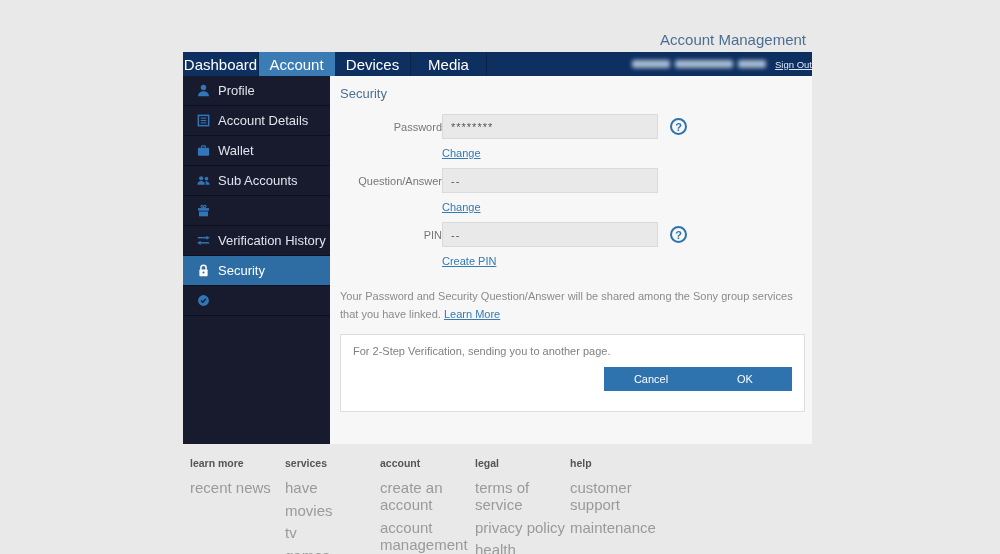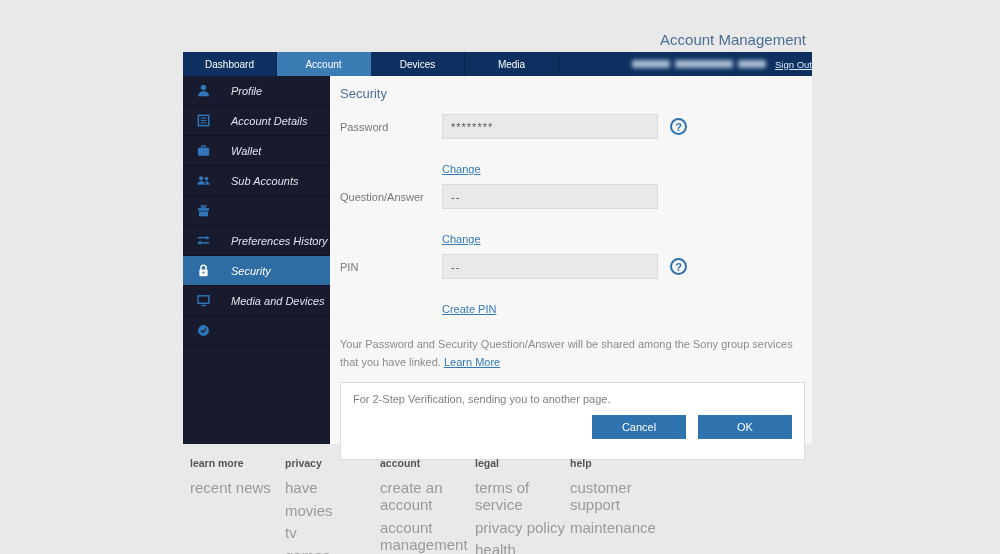--- a/index.html
+++ b/index.html
@@ -17,68 +17,68 @@
     text-align: right;
     color: #4b6e94;
     font-size: 15px;
     padding: 31px 6px 4px 0;
     height: 52px;
   }
 
   
   .navbar { display: flex; height: 24px; background: #0d3060; align-items: stretch; }
   .nav-tab {
-    width: 94px; display: flex; align-items: center; justify-content: center;
-    color: #ffffff; font-size: 10px; border-right: 1px solid #09234a; cursor: pointer;
+    width: 76px; display: flex; align-items: center; justify-content: center;
+    color: #ffffff; font-size: 15px; border-right: 1px solid #09234a; cursor: pointer;
   }
   .nav-tab.active { background: #3c7cb4; border-right: 1px solid #3c7cb4; }
   .nav-user { flex: 1; display: flex; align-items: center; justify-content: flex-end; gap: 9px; }
   .redacted { display: flex; gap: 5px; filter: blur(2px); }
   .redacted span { display: block; height: 8px; background: #c3d2e6; border-radius: 2px; opacity: .85; }
   .sign-out { color: #dce9fb; font-size: 9.5px; text-decoration: underline; cursor: pointer; }
 
   
   .content { display: flex; height: 368px; }
 
   
   .sidebar { width: 147px; background: #171b2d; }
   .side-item {
-    height: 30px; display: flex; align-items: center; gap: 20px; padding-left: 13px;
-    border-bottom: 1px solid #0d1020; color: #dfe3ec; font-size: 11px; cursor: pointer; font-style: italic;
+    height: 30px; display: flex; align-items: center; gap: 7px; padding-left: 13px;
+    border-bottom: 1px solid #0d1020; color: #dfe3ec; font-size: 13px; cursor: pointer;
   }
   .side-item.selected { background: #2e6da4; color: #ffffff; }
   .icon { width: 15px; height: 15px; flex: 0 0 15px; display: flex; color: #3076b8; }
   .icon svg { width: 15px; height: 15px; }
   .side-item.selected .icon { color: #ffffff; }
 
   
   .main { flex: 1; background: #f7f7f7; padding: 8px 0 0 10px; }
   .heading { color: #4a7096; font-size: 13px; font-weight: normal; margin: 2px 0 13px; }
   .form-row { display: flex; align-items: center; }
-  .form-label { width: 102px; font-size: 11px; color: #777777; }
+  .form-label { width: 102px; font-size: 11px; color: #777777; text-align: right; }
   .form-input {
     width: 216px; height: 25px; background: #e9e9e9; border: 1px solid #dadada;
     font-size: 11px; color: #555555; padding: 0 8px; font-family: inherit; letter-spacing: 1px;
   }
   .help {
     width: 17px; height: 17px; border: 2px solid #2e73ae; border-radius: 50%;
     color: #2e73ae; font-size: 11px; font-weight: bold;
     display: flex; align-items: center; justify-content: center; margin-left: 12px; cursor: pointer;
   }
   .action-link {
-    display: inline-block; margin: 24px 0 9px 102px;
+    display: inline-block; margin: 8px 0 9px 102px;
     font-size: 11px; color: #337ab7; text-decoration: underline; cursor: pointer;
   }
   .info { width: 462px; font-size: 11px; color: #8b8b8b; line-height: 1.65; }
   .info a { color: #337ab7; text-decoration: underline; cursor: pointer; }
 
   
   .dialog { width: 465px; background: #ffffff; border: 1px solid #dddddd; margin-top: 8px; padding: 10px 12px 20px; }
   .dialog-msg { font-size: 11px; color: #808080; }
-  .dialog-buttons { display: flex; justify-content: flex-end; gap: 12px; margin-top: 10px; }
+  .dialog-buttons { display: flex; justify-content: flex-end; gap: 0; margin-top: 10px; }
   .btn {
     width: 94px; height: 24px; background: #2e73ae; color: #ffffff;
     border: none; font-size: 11px; font-family: inherit; cursor: pointer;
   }
 
   
   .footer { width: 622px; margin: 13px 0 0 190px; display: flex; }
   .f-col { width: 95px; }
   .f-col h4 { font-size: 10.5px; color: #555555; margin: 0 0 10px; font-weight: bold; }
   .f-col a { display: block; font-size: 15px; color: #9a9a9a; margin-bottom: 5.5px; text-decoration: none; cursor: pointer; }
@@ -163,43 +163,34 @@
 
       <div class="side-item">
         <span class="icon">
           <svg viewBox="0 0 16 16" fill="currentColor" stroke="currentColor">
               <line x1="2" y1="5" x2="11.5" y2="5" stroke-width="1.6"></line>
               <path d="M11 2.8 L14.8 5 L11 7.2 Z" stroke="none"></path>
               <line x1="14" y1="10.5" x2="4.5" y2="10.5" stroke-width="1.6"></line>
               <path d="M5 8.3 L1.2 10.5 L5 12.7 Z" stroke="none"></path>
             </svg>
         </span>
-        <span>Preferences History</span>
+        <span>Verification History</span>
       </div>
 
       <div class="side-item selected">
         <span class="icon">
           <svg viewBox="0 0 16 16">
               <path d="M5.2 7.5 V5.2 a2.8 2.8 0 0 1 5.6 0 V7.5" fill="none" stroke="currentColor" stroke-width="1.6"></path>
               <rect x="3.6" y="7" width="8.8" height="7" rx="0.8" fill="currentColor"></rect>
               <circle cx="8" cy="10.2" r="1.1" fill="#2e6da4"></circle>
             </svg>
         </span>
         <span>Security</span>
       </div>
 
-      <div class="side-item">
-        <span class="icon">
-          <svg viewBox="0 0 16 16" fill="none" stroke="currentColor">
-              <rect x="2.2" y="3" width="11.6" height="8" stroke-width="1.5"></rect>
-              <line x1="5.5" y1="13.3" x2="10.5" y2="13.3" stroke-width="1.5"></line>
-            </svg>
-        </span>
-        <span>Media and Devices</span>
-      </div>
 
       <div class="side-item">
         <span class="icon">
           <svg viewBox="0 0 16 16">
               <circle cx="8" cy="8" r="5.8" fill="currentColor"></circle>
               <path d="M5.5 8 L7.3 9.8 L10.6 6.2" stroke="#171b2d" stroke-width="1.5" fill="none"></path>
             </svg>
         </span>
       </div>
 
@@ -240,21 +231,21 @@
     </div>
   </div>
 </div>
 
 <div class="footer">
   <div class="f-col">
     <h4>learn more</h4>
     <a>recent news</a>
   </div>
   <div class="f-col">
-    <h4>privacy</h4>
+    <h4>services</h4>
     <a>have</a>
     <a>movies</a>
     <a>tv</a>
     <a>games</a>
   </div>
   <div class="f-col">
     <h4>account</h4>
     <a>create an account</a>
     <a>account management</a>
   </div>

